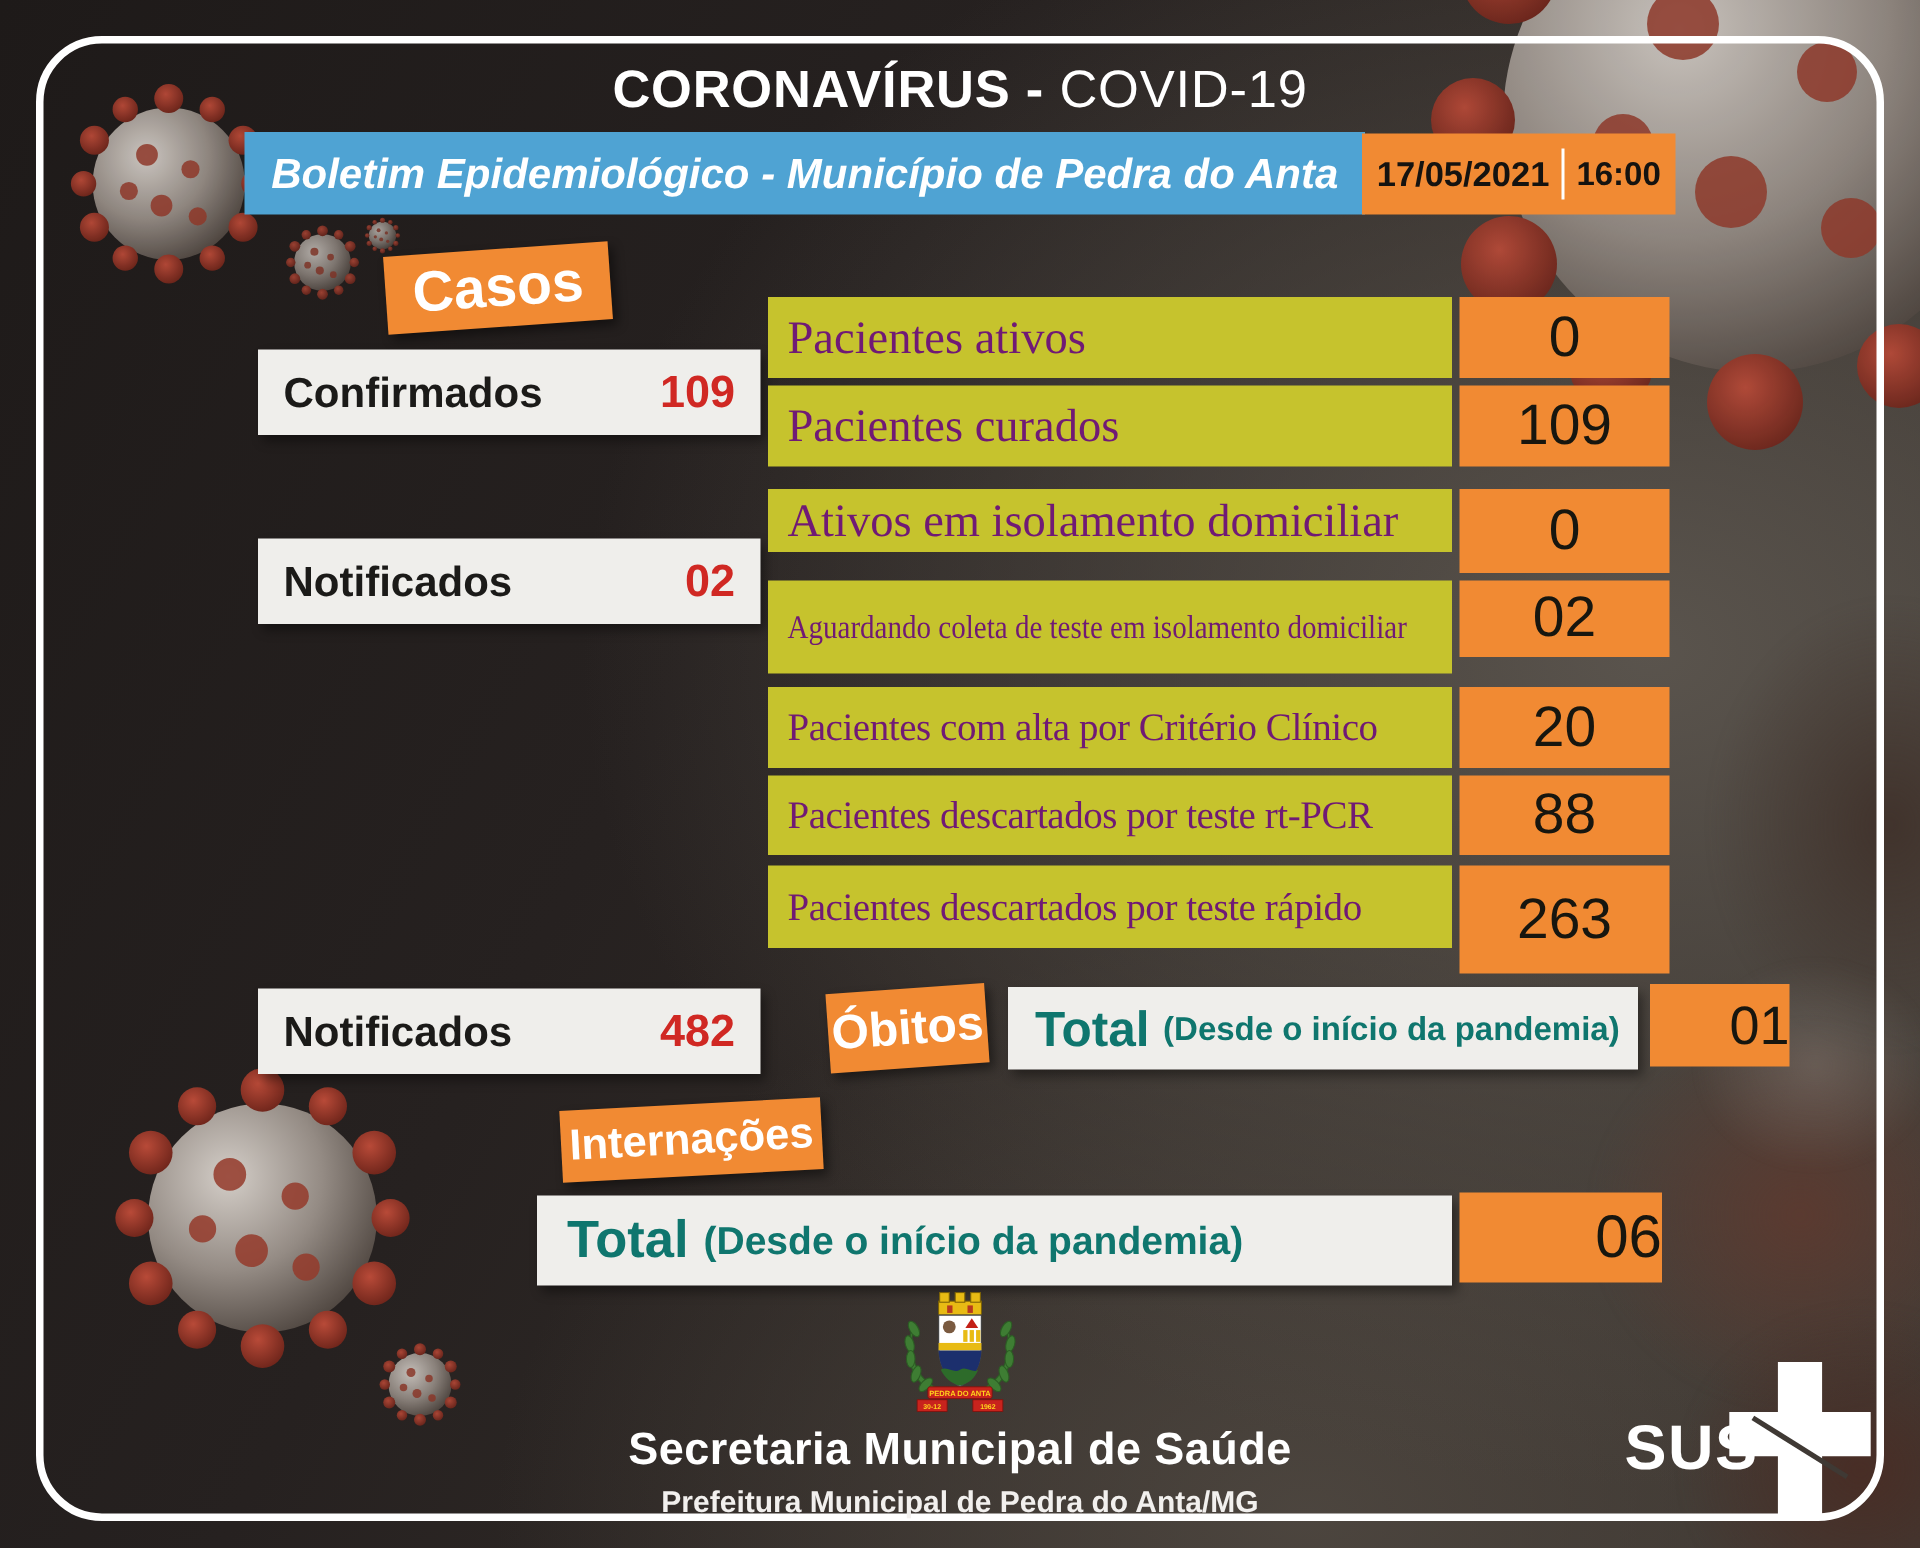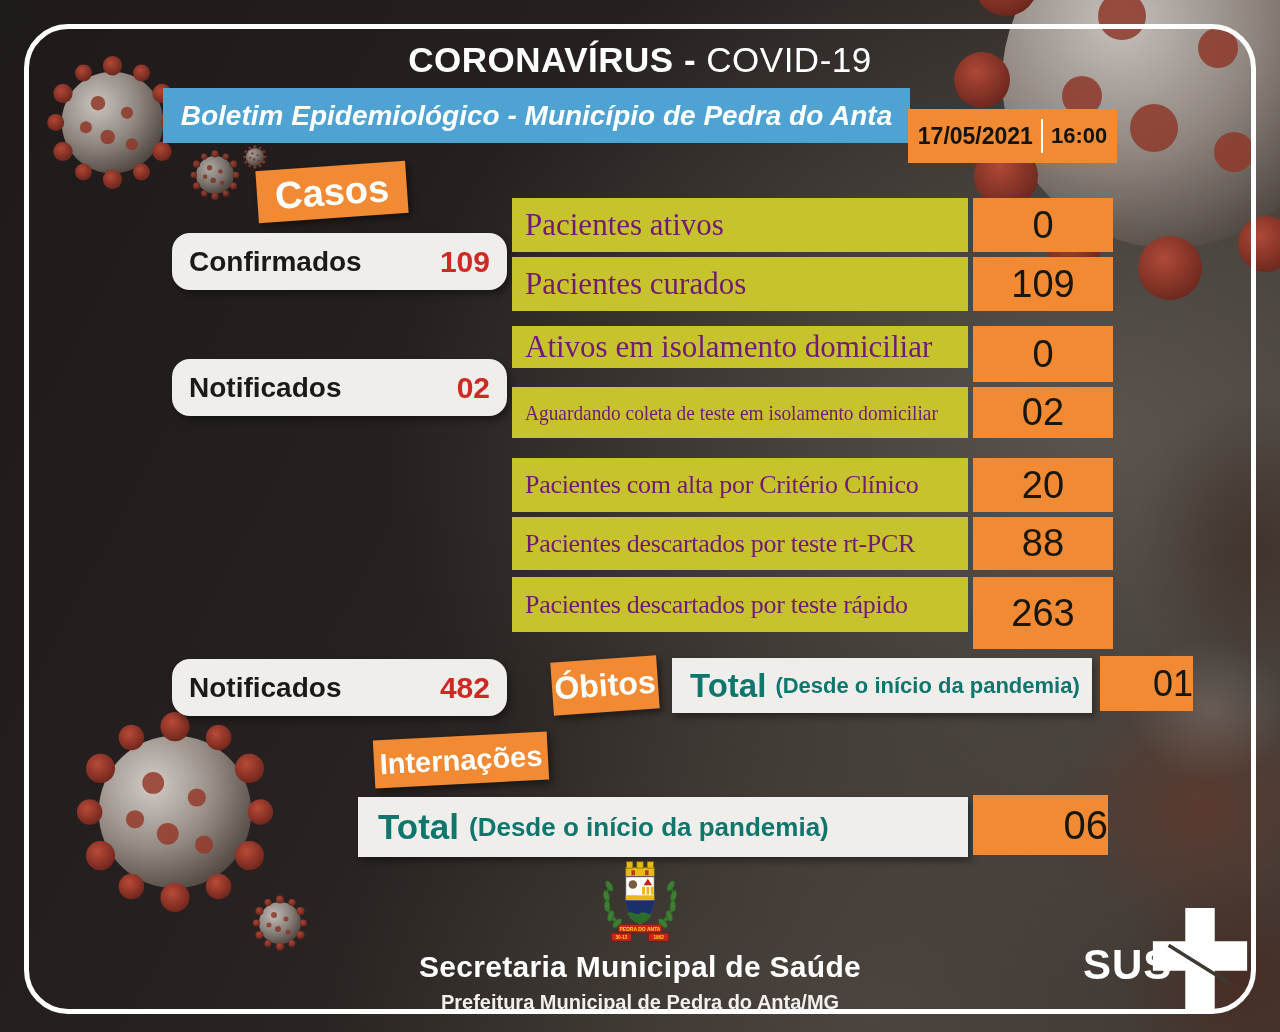--- a/index.html
+++ b/index.html
@@ -20,32 +20,32 @@
   .blob{position:absolute;z-index:1;border-radius:50%;filter:blur(4px);}
   
   .z{z-index:5;}
   .title{left:0;top:40px;width:100%;text-align:center;color:#fff;font-size:35px;letter-spacing:.5px;}
   .title .strong{font-weight:bold;}
   .title .light{font-weight:normal;}
   .banner{left:163px;top:88px;width:747px;height:55px;background:#4FA3D3;
     display:flex;align-items:center;justify-content:center;
     color:#fff;font-style:italic;font-weight:bold;font-size:28px;white-space:nowrap;}
   .datebox{left:908px;top:89px;width:209px;height:54px;background:#F18A33;
-    display:flex;align-items:center;justify-content:center;gap:8px;color:#151310;margin-top:20px;}
+    display:flex;align-items:center;justify-content:center;gap:8px;color:#151310;}
   .datebox .d{font-weight:bold;font-size:23px;}
   .datebox .t{font-weight:bold;font-size:22px;}
   .datebox .sep{width:2px;height:34px;background:#fff;}
   .badge{background:#F18A33;color:#fff;font-weight:bold;display:flex;align-items:center;justify-content:center;
     box-shadow:3px 4px 7px rgba(0,0,0,.45);}
   .badge.casos{left:257px;top:166px;width:150px;height:52px;font-size:38px;transform:rotate(-4deg);}
   .badge.obitos{left:552px;top:659px;width:106px;height:53px;font-size:32px;transform:rotate(-4deg);}
   .badge.internacoes{left:374px;top:736px;width:174px;height:48px;font-size:29px;transform:rotate(-3deg);}
   .sumbox{left:172px;width:335px;height:57px;background:#EFEEEB;
     display:flex;align-items:center;justify-content:space-between;padding:0 17px;box-sizing:border-box;
-    box-shadow:3px 4px 7px rgba(0,0,0,.4);border-radius:18px;}
+    box-shadow:3px 4px 7px rgba(0,0,0,.4);}
   .sumbox .lbl{font-weight:bold;font-size:28px;color:#1b1a18;white-space:nowrap;}
   .sumbox .val{font-weight:bold;font-size:30px;color:#D02823;}
   .row-label{left:512px;width:456px;background:#C6C32D;color:#701a75;
     font-family:"Liberation Serif",serif;display:flex;align-items:center;
     padding-left:13px;box-sizing:border-box;white-space:nowrap;}
   .row-value{left:973px;width:140px;background:#F18A33;color:#17160f;
     display:flex;align-items:center;justify-content:center;font-size:38px;}
   .fs31{font-size:31px;} .fs26{font-size:26px;letter-spacing:-0.3px;}
   .fs22{font-size:22px;} .fs22 span{display:inline-block;transform:scaleX(.88);transform-origin:left center;}
   .totalbox{background:#EFEEEB;display:flex;align-items:center;box-sizing:border-box;
@@ -179,21 +179,21 @@
       <span>109</span>
     </div>
 
   <div class="abs z row-label fs31" style="top:326px;height:42px">
       <span>Ativos em isolamento domiciliar</span>
     </div>
   <div class="abs z row-value" style="top:326px;height:56px">
       <span>0</span>
     </div>
 
-  <div class="abs z row-label fs22" style="top:387px;height:51px">
+  <div class="abs z row-label fs22" style="top:387px;height:62px">
       <span>Aguardando coleta de teste em isolamento domiciliar</span>
     </div>
   <div class="abs z row-value" style="top:387px;height:51px">
       <span>02</span>
     </div>
 
   <div class="abs z row-label fs26" style="top:458px;height:54px">
       <span>Pacientes com alta por Critério Clínico</span>
     </div>
   <div class="abs z row-value" style="top:458px;height:54px">

